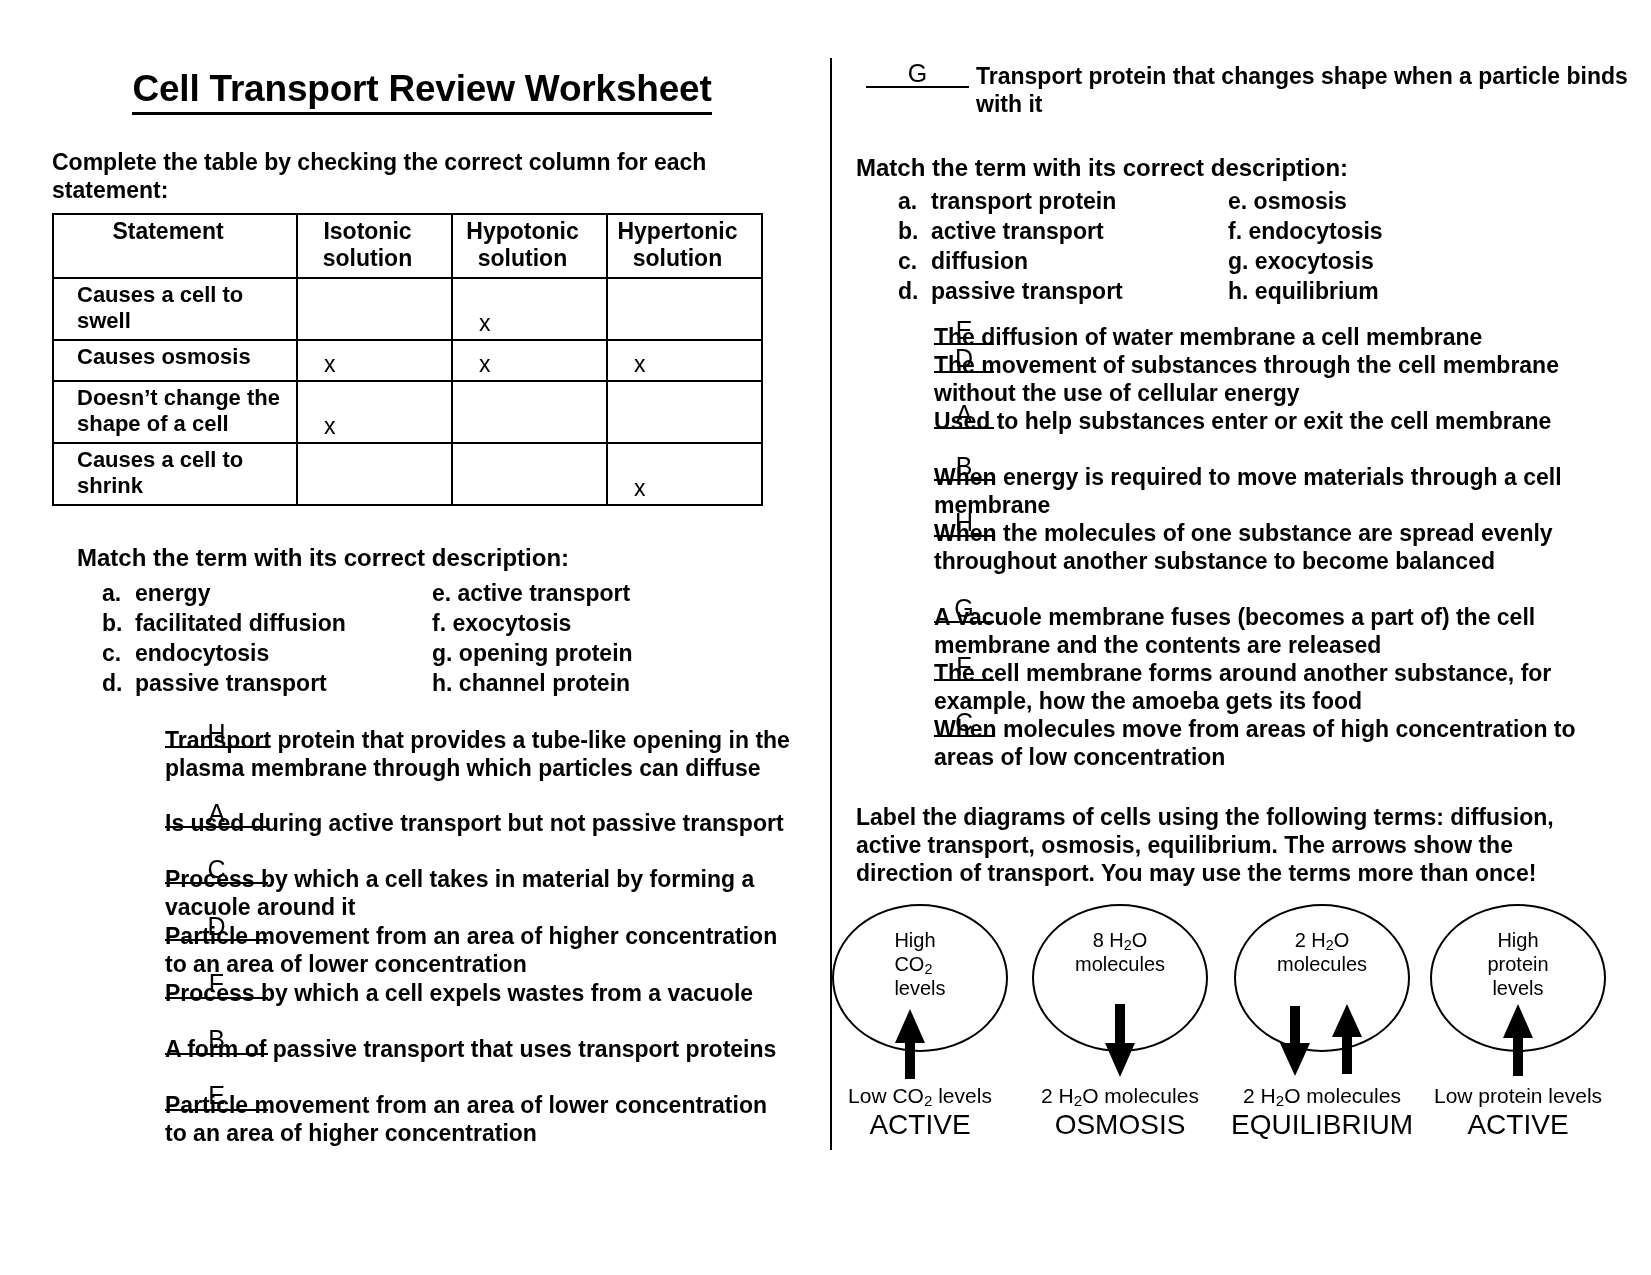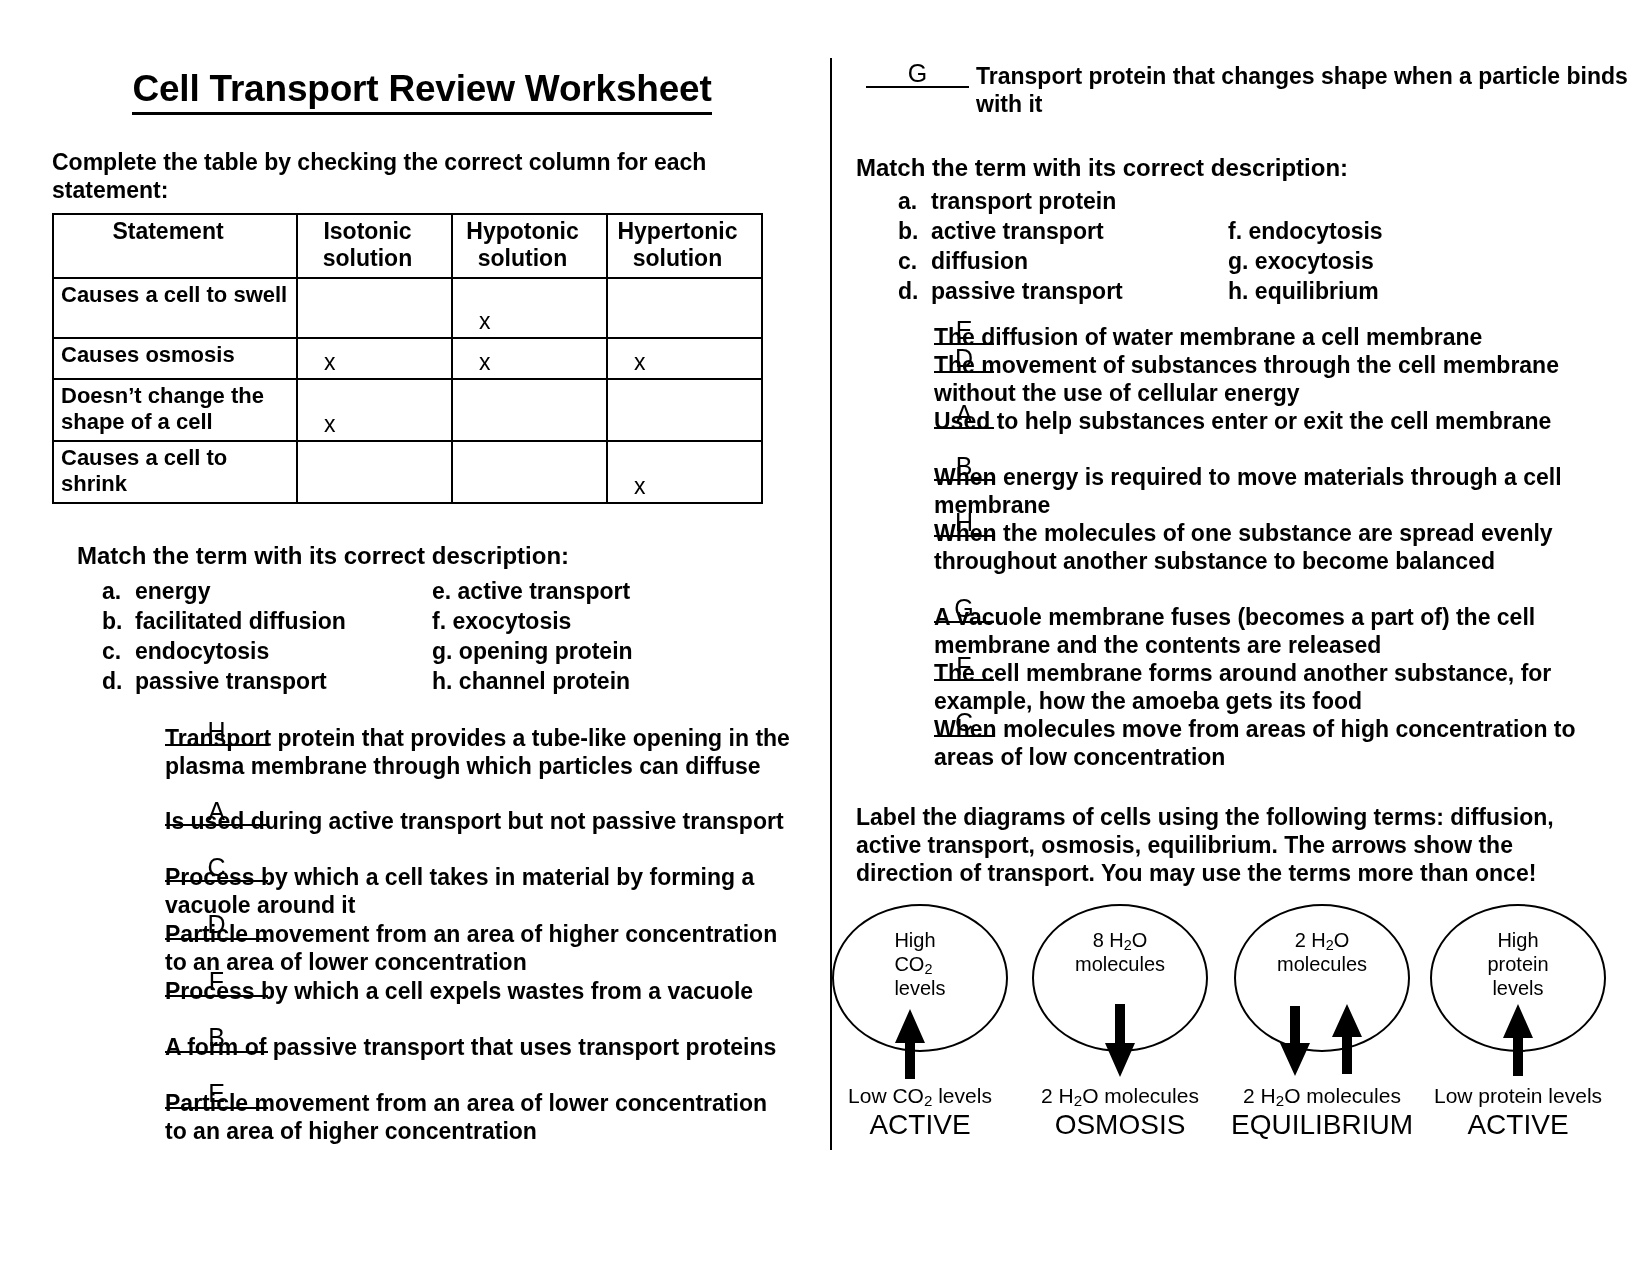--- a/index.html
+++ b/index.html
@@ -68,21 +68,21 @@
     text-align: center;
     font-size: 23px;
     font-weight: bold;
     line-height: 1.2;
     padding: 3px 16px 4px 2px;
   }
   #transport-table .stmt {
     font-size: 22px;
     font-weight: bold;
     line-height: 1.18;
-    padding: 3px 6px 5px 7px;
+    padding: 3px 6px 5px 23px;
   }
   #transport-table .mark {
     text-align: left;
     font-size: 23px;
     font-weight: normal;
     vertical-align: bottom;
     padding: 0 0 4px 26px;
     line-height: 1;
   }
   .col-stmt { width: 244px; }
@@ -373,20 +373,21 @@
       <span class="desc">Transport protein that changes shape when a particle binds with it</span>
     </div>
 
     <div id="match-heading-right" class="match-heading">Match the term with its correct description:</div>
 
     <div id="right-terms" class="term-grid">
       <div class="t-left">
           <span class="ltr">a.</span>
           <span>transport protein</span>
         </div>
+      <div class="t-right"><span>e.</span>&nbsp;<span>osmosis</span></div>
 
       <div class="t-left">
           <span class="ltr">b.</span>
           <span>active transport</span>
         </div>
       <div class="t-right"><span>f.</span>&nbsp;<span>endocytosis</span></div>
 
       <div class="t-left">
           <span class="ltr">c.</span>
           <span>diffusion</span>

